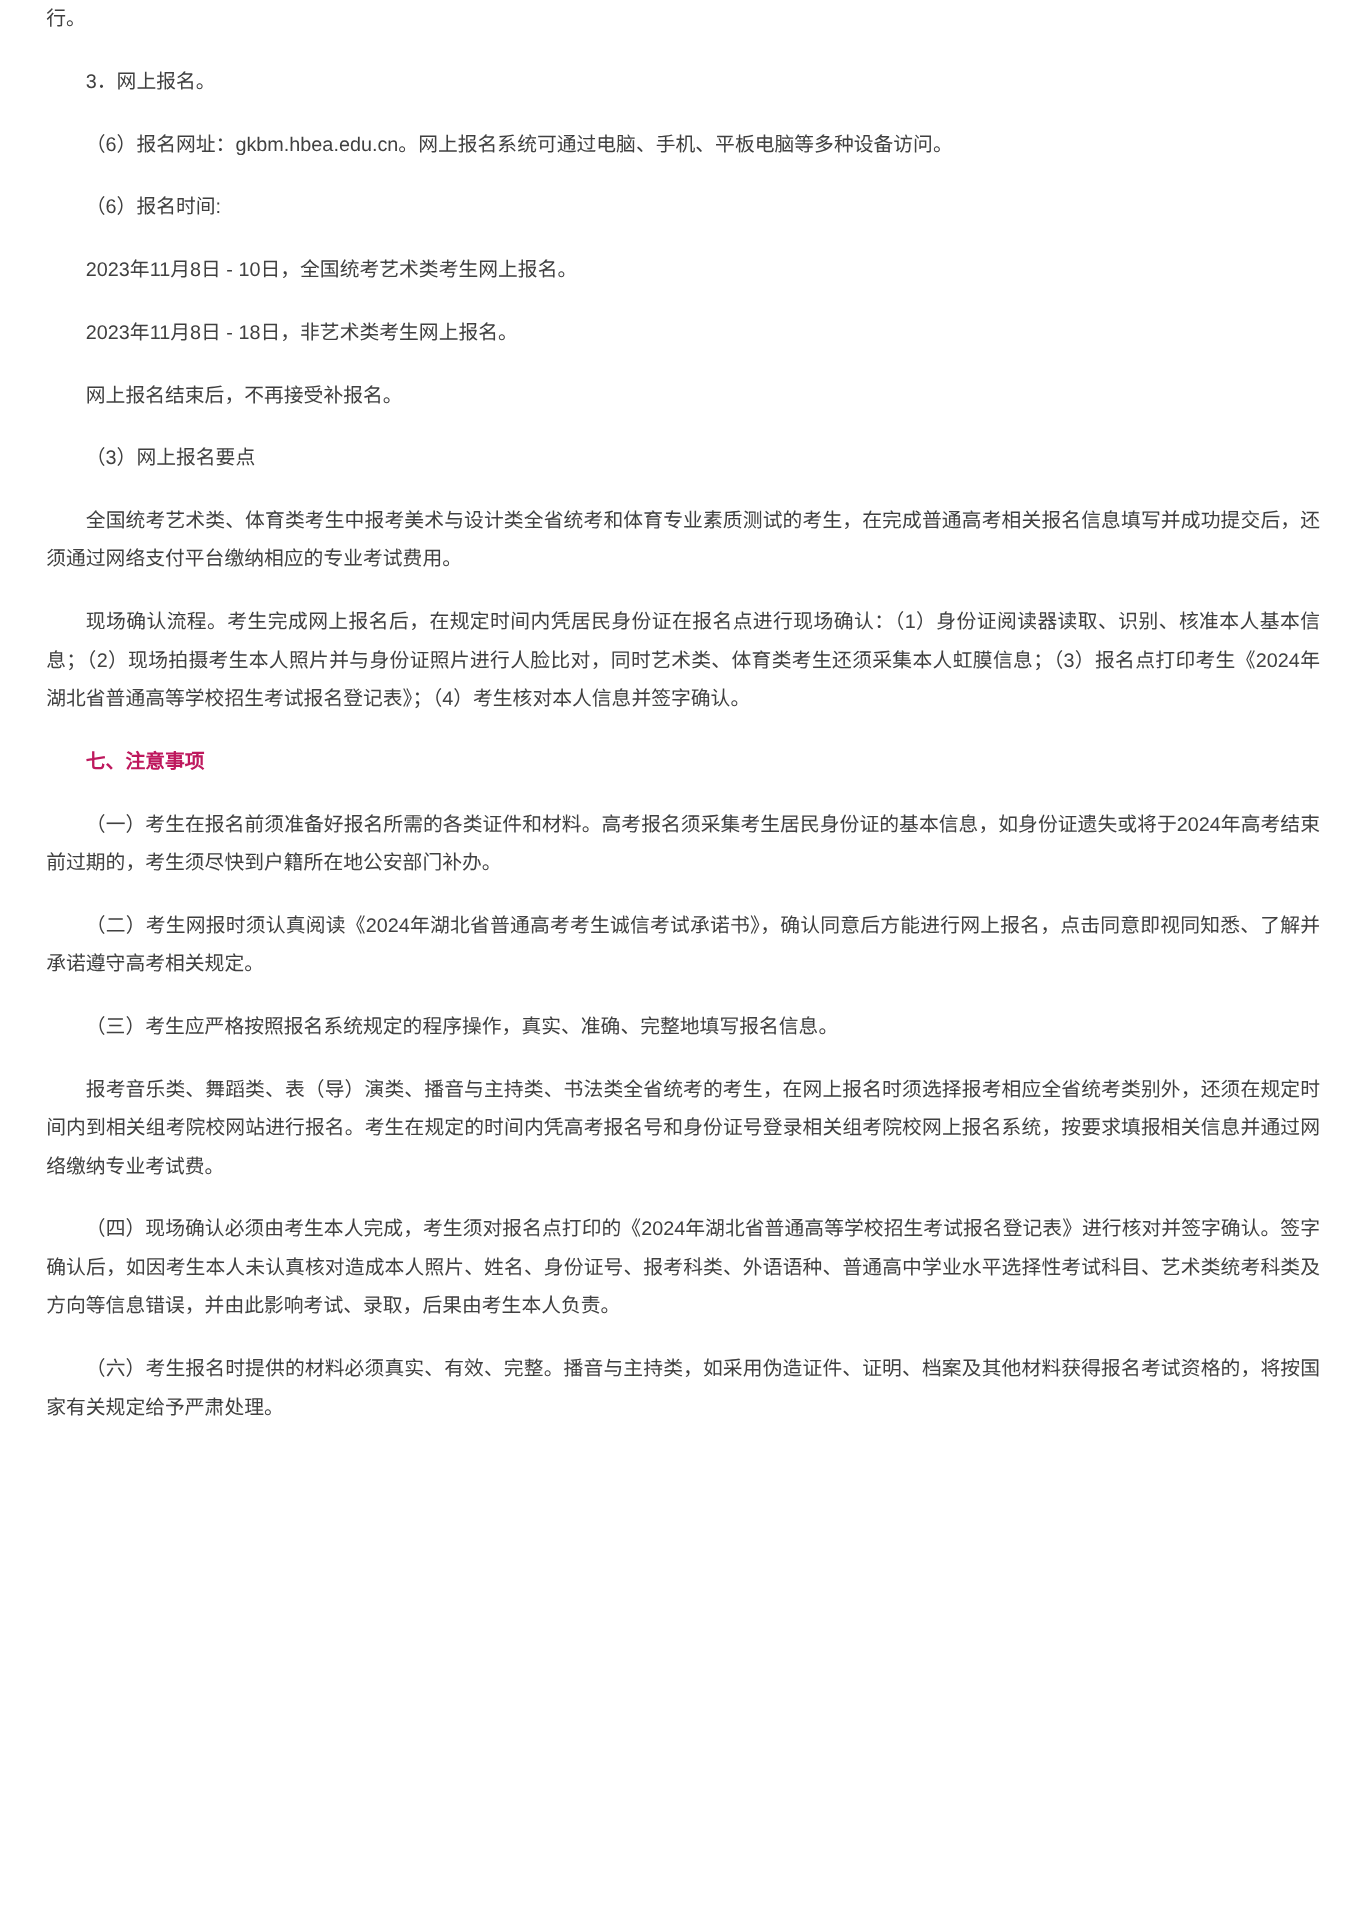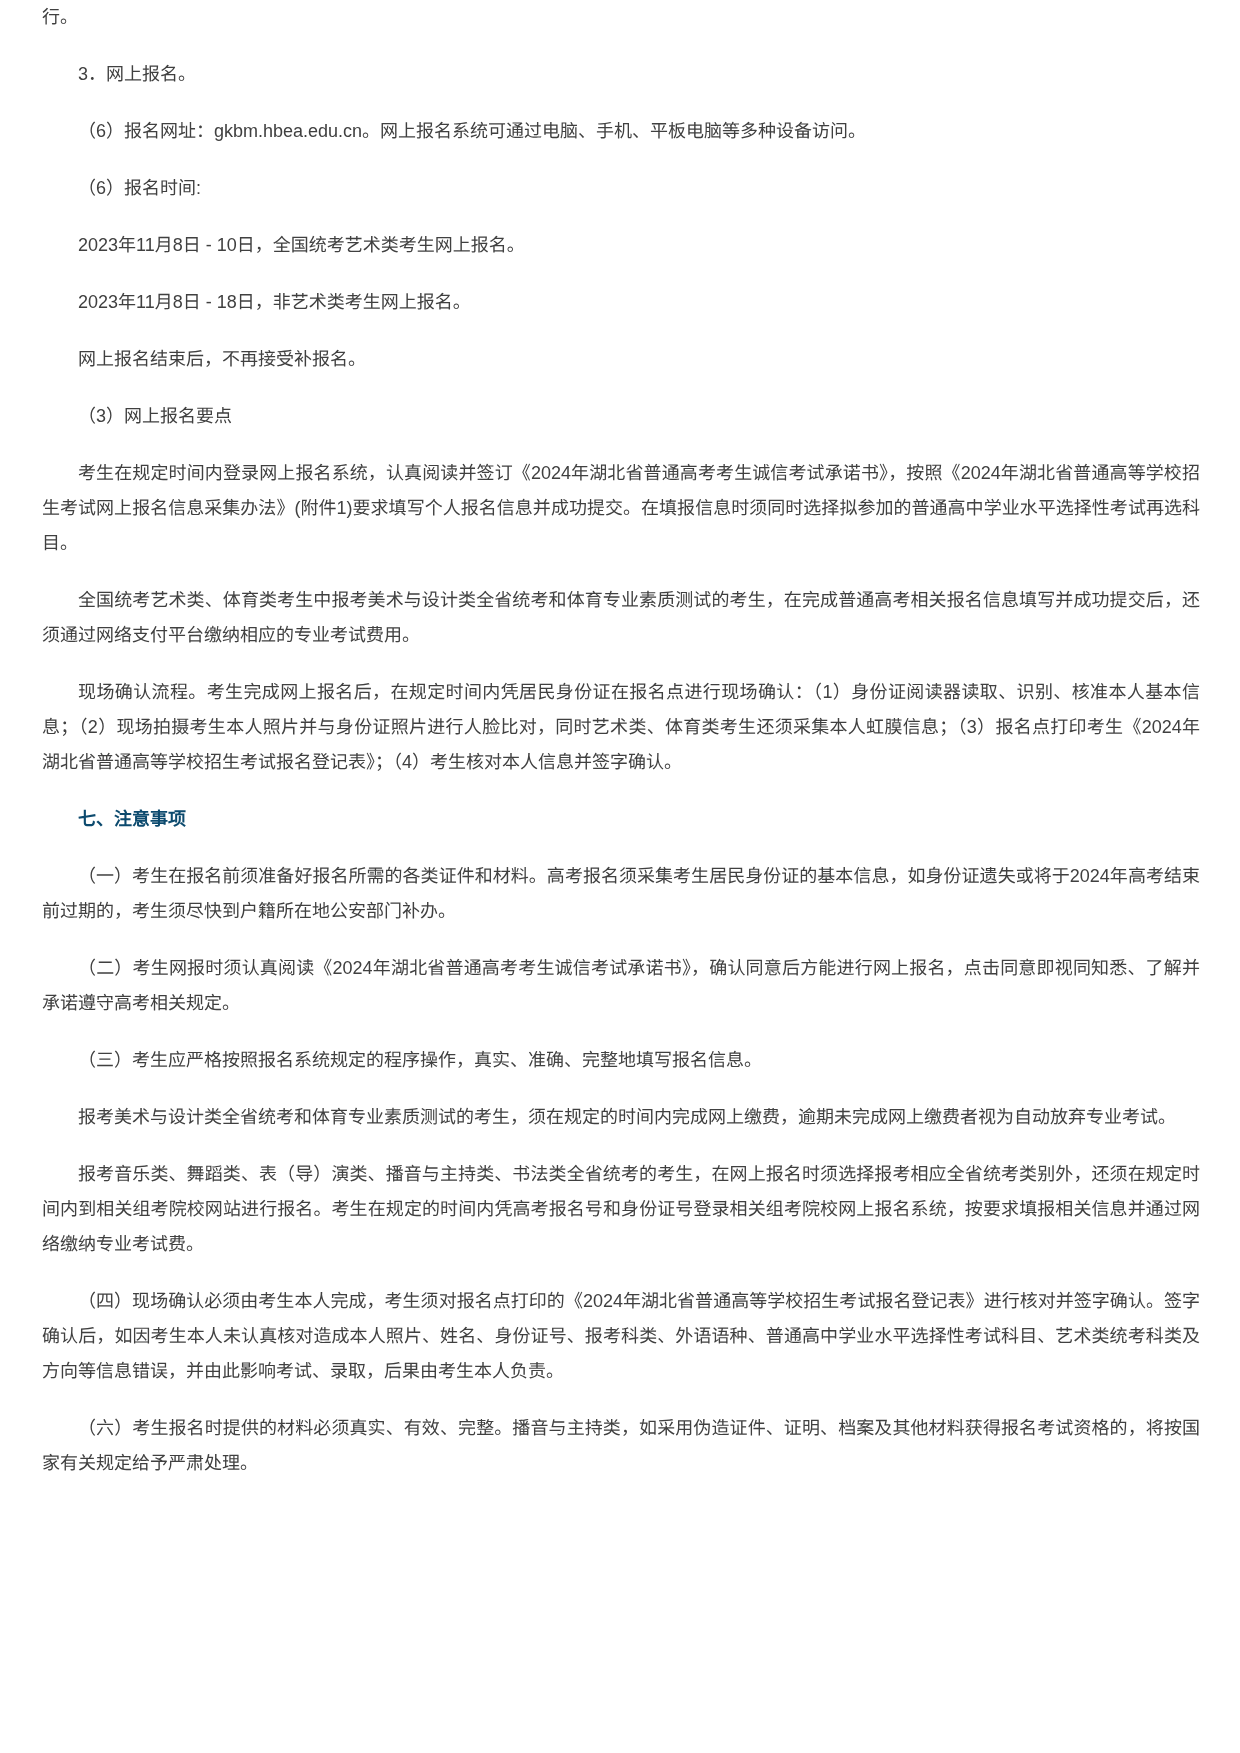--- a/index.html
+++ b/index.html
@@ -23,39 +23,37 @@
     margin: 0 0 22px 0;
     text-align: justify;
     text-indent: 2em;
     color: #404040;
   }
   .para.no-indent {
     text-indent: 0;
   }
   .para.heading {
     font-weight: bold;
-    color: #0c4a6e;
+    color: #be185d;
   }
 </style>
 </head>
 <body>
 
 <div class="page">
   <p class="para no-indent">行。</p>
   <p class="para">3．网上报名。</p>
   <p class="para">（6）报名网址：gkbm.hbea.edu.cn。网上报名系统可通过电脑、手机、平板电脑等多种设备访问。</p>
   <p class="para">（6）报名时间:</p>
   <p class="para">2023年11月8日 - 10日，全国统考艺术类考生网上报名。</p>
   <p class="para">2023年11月8日 - 18日，非艺术类考生网上报名。</p>
   <p class="para">网上报名结束后，不再接受补报名。</p>
   <p class="para">（3）网上报名要点</p>
-  <p class="para">考生在规定时间内登录网上报名系统，认真阅读并签订《2024年湖北省普通高考考生诚信考试承诺书》，按照《2024年湖北省普通高等学校招生考试网上报名信息采集办法》(附件1)要求填写个人报名信息并成功提交。在填报信息时须同时选择拟参加的普通高中学业水平选择性考试再选科目。</p>
   <p class="para">全国统考艺术类、体育类考生中报考美术与设计类全省统考和体育专业素质测试的考生，在完成普通高考相关报名信息填写并成功提交后，还须通过网络支付平台缴纳相应的专业考试费用。</p>
   <p class="para">现场确认流程。考生完成网上报名后，在规定时间内凭居民身份证在报名点进行现场确认：（1）身份证阅读器读取、识别、核准本人基本信息；（2）现场拍摄考生本人照片并与身份证照片进行人脸比对，同时艺术类、体育类考生还须采集本人虹膜信息；（3）报名点打印考生《2024年湖北省普通高等学校招生考试报名登记表》；（4）考生核对本人信息并签字确认。</p>
   <p class="para heading">七、注意事项</p>
   <p class="para">（一）考生在报名前须准备好报名所需的各类证件和材料。高考报名须采集考生居民身份证的基本信息，如身份证遗失或将于2024年高考结束前过期的，考生须尽快到户籍所在地公安部门补办。</p>
   <p class="para">（二）考生网报时须认真阅读《2024年湖北省普通高考考生诚信考试承诺书》，确认同意后方能进行网上报名，点击同意即视同知悉、了解并承诺遵守高考相关规定。</p>
   <p class="para">（三）考生应严格按照报名系统规定的程序操作，真实、准确、完整地填写报名信息。</p>
-  <p class="para">报考美术与设计类全省统考和体育专业素质测试的考生，须在规定的时间内完成网上缴费，逾期未完成网上缴费者视为自动放弃专业考试。</p>
   <p class="para">报考音乐类、舞蹈类、表（导）演类、播音与主持类、书法类全省统考的考生，在网上报名时须选择报考相应全省统考类别外，还须在规定时间内到相关组考院校网站进行报名。考生在规定的时间内凭高考报名号和身份证号登录相关组考院校网上报名系统，按要求填报相关信息并通过网络缴纳专业考试费。</p>
   <p class="para">（四）现场确认必须由考生本人完成，考生须对报名点打印的《2024年湖北省普通高等学校招生考试报名登记表》进行核对并签字确认。签字确认后，如因考生本人未认真核对造成本人照片、姓名、身份证号、报考科类、外语语种、普通高中学业水平选择性考试科目、艺术类统考科类及方向等信息错误，并由此影响考试、录取，后果由考生本人负责。</p>
   <p class="para">（六）考生报名时提供的材料必须真实、有效、完整。播音与主持类，如采用伪造证件、证明、档案及其他材料获得报名考试资格的，将按国家有关规定给予严肃处理。</p>
 </div>
 
 </body></html>

